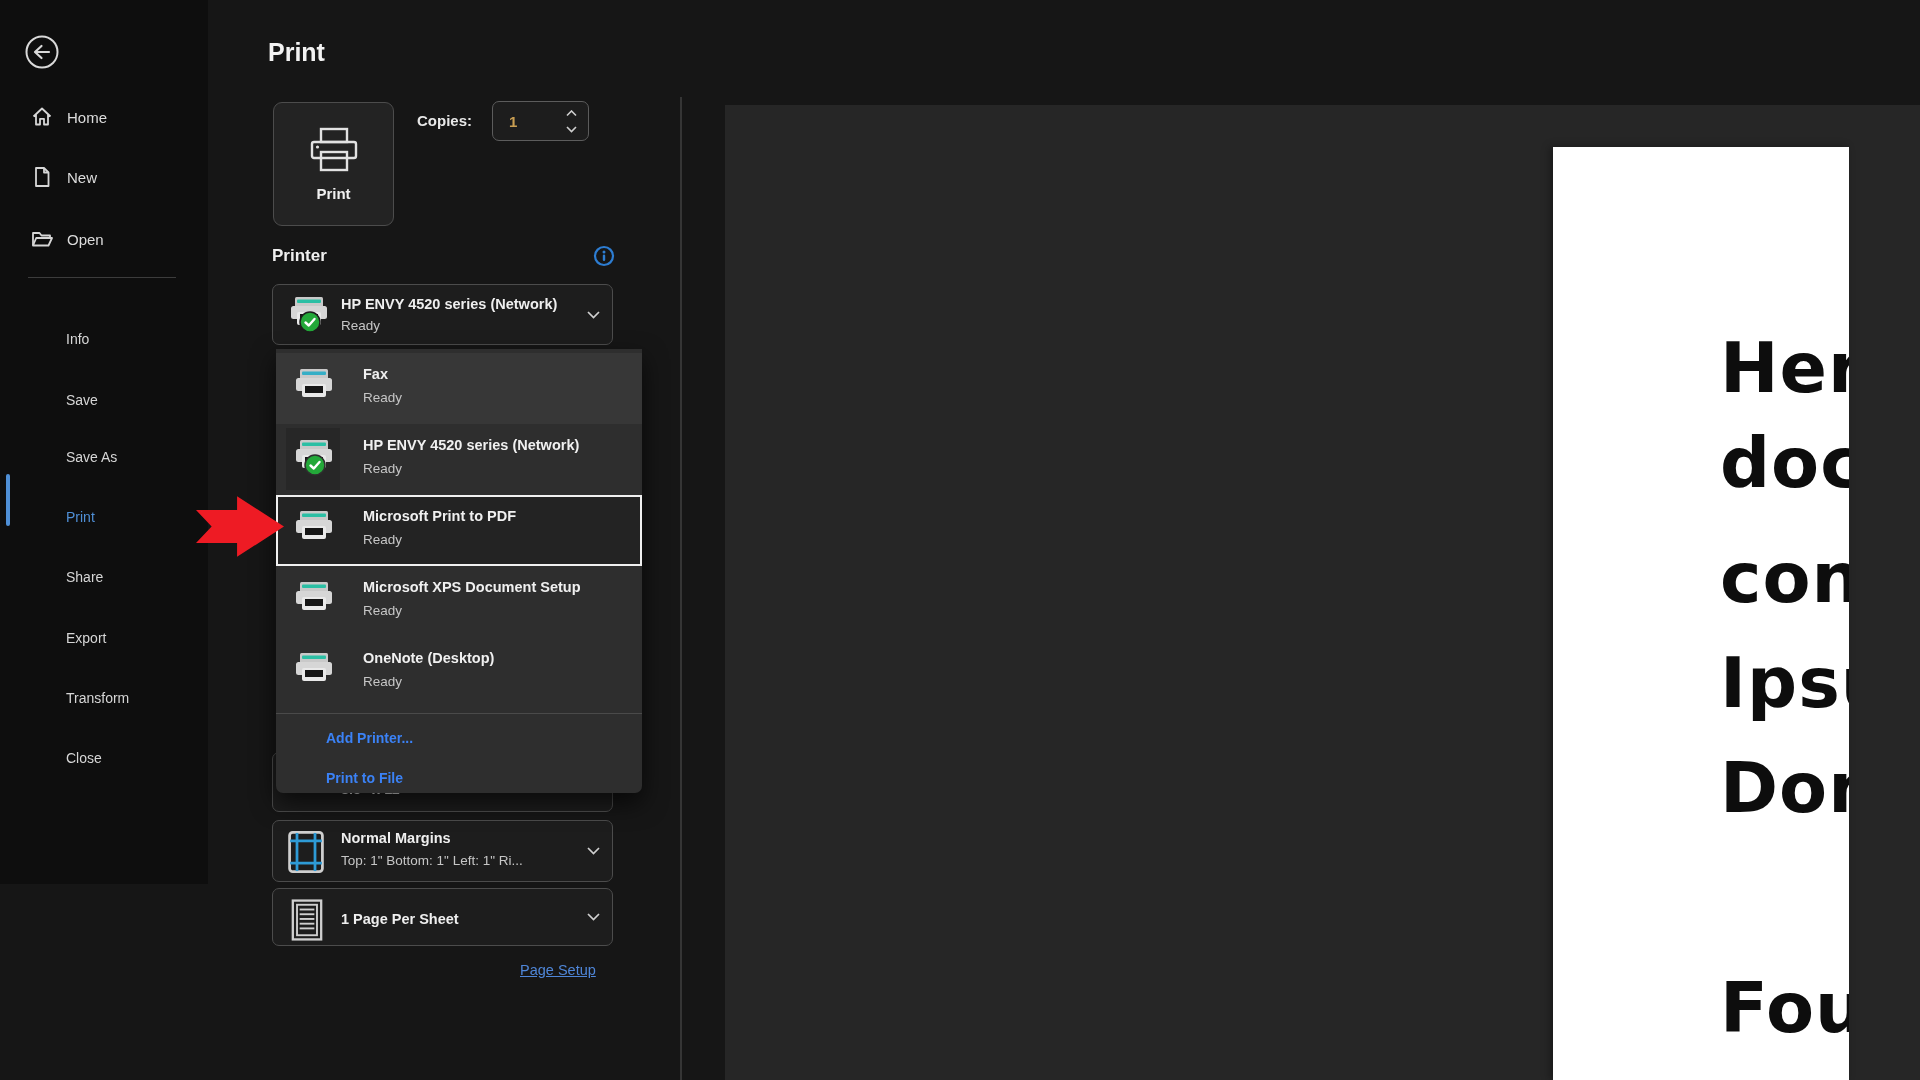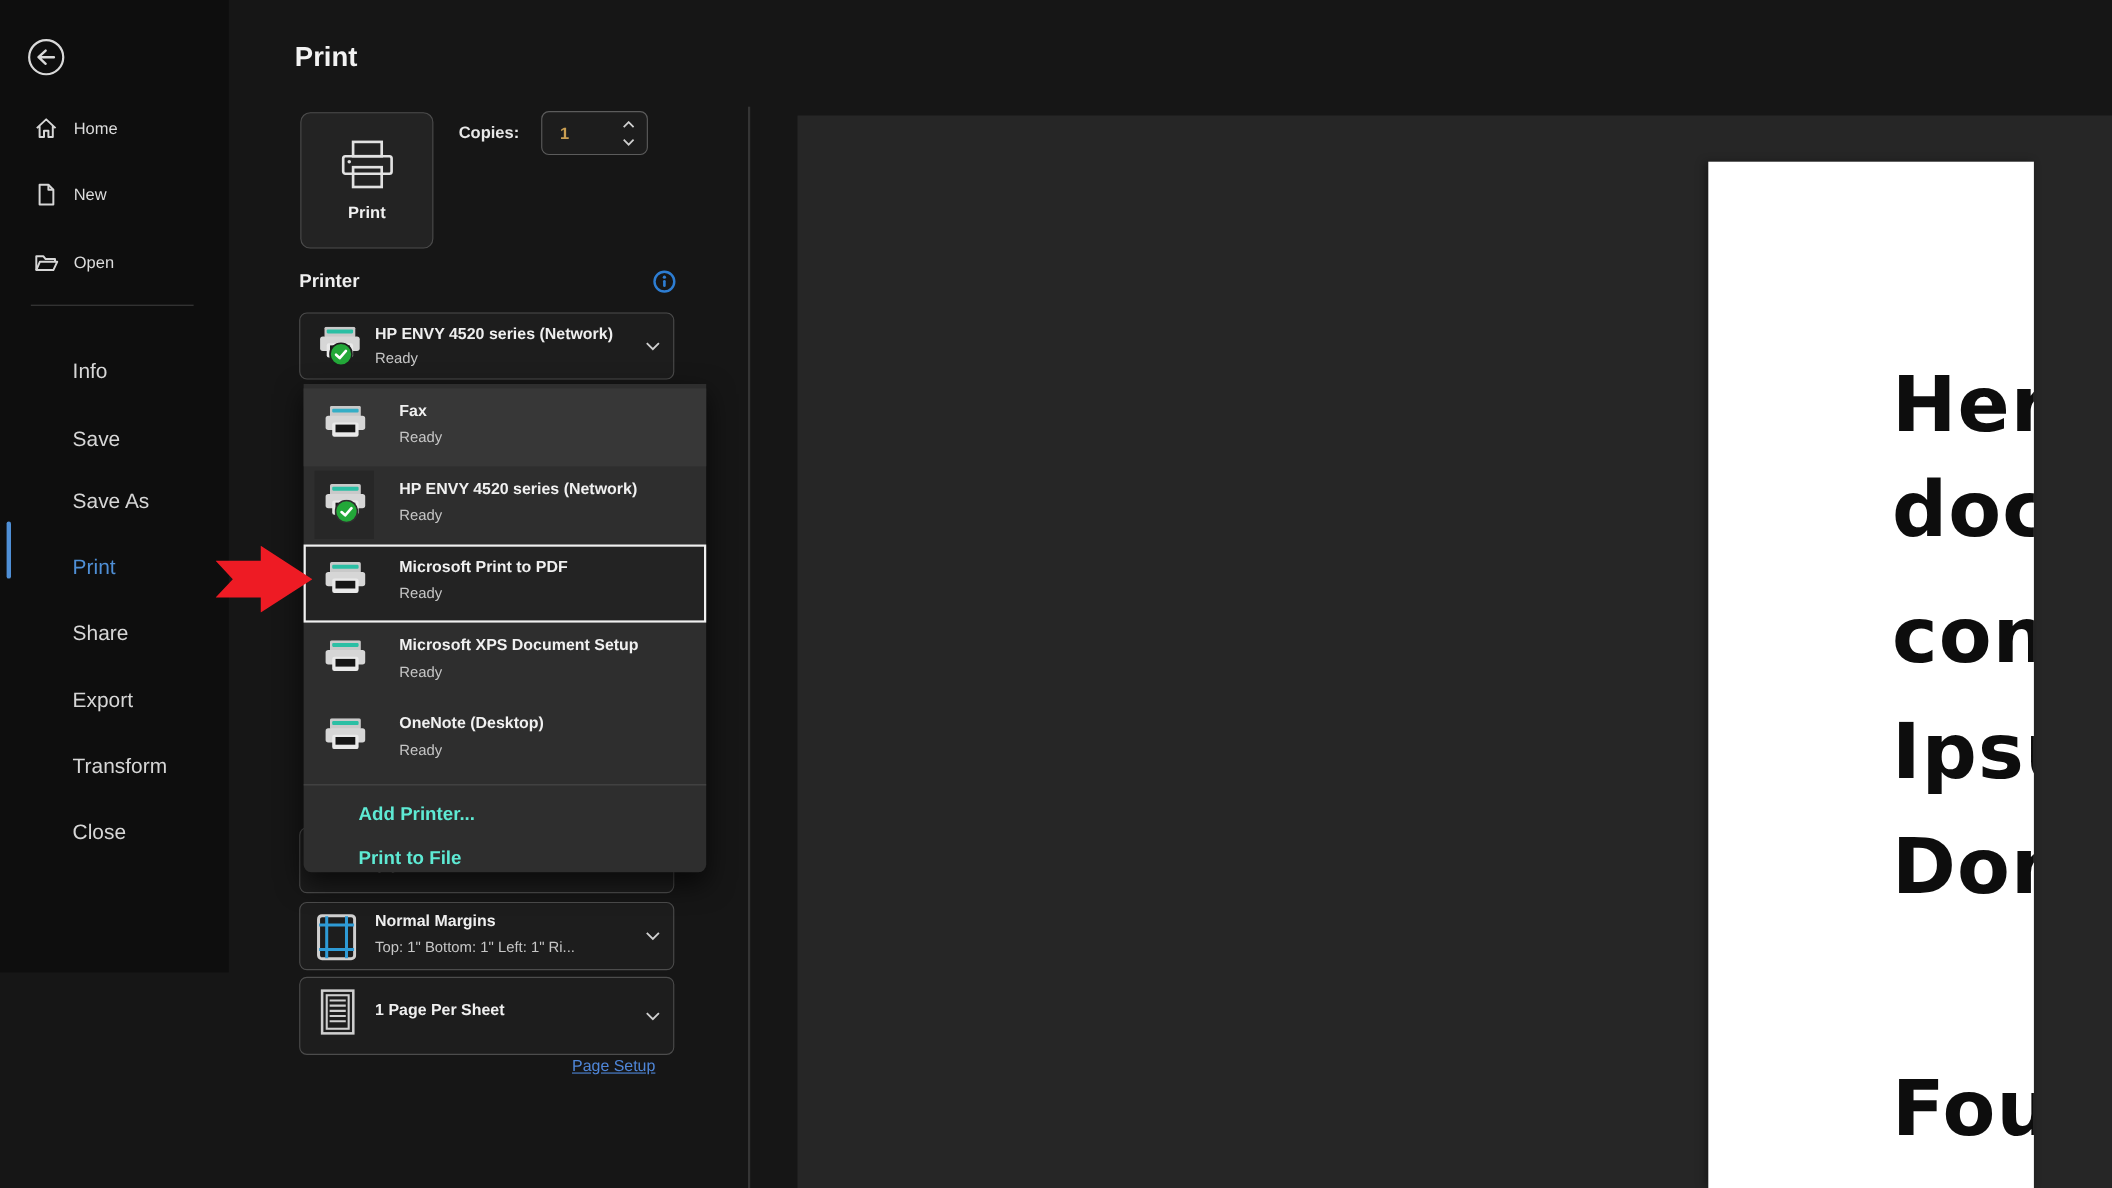--- a/index.html
+++ b/index.html
@@ -7,21 +7,21 @@
               font-family:"Liberation Sans", sans-serif; }
 
   
   #sidebar { position:absolute; left:0; top:0; width:208px; height:884px; background:#0e0e0e; }
   .back-btn { position:absolute; left:24px; top:34px; width:36px; height:36px; cursor:pointer; }
   .nav-row { position:absolute; left:0; width:208px; height:34px; display:flex; align-items:center; cursor:pointer; }
   .nav-row .nico { width:24px; height:24px; margin-left:30px; }
   .nav-row .nlabel { margin-left:13px; color:#dcdcdc; font-size:15px; }
   .sep { position:absolute; left:28px; top:277px; width:148px; height:1px; background:#3c3c3c; }
   .menu-row { position:absolute; left:0; width:208px; height:30px; display:flex; align-items:center; cursor:pointer; }
-  .menu-row .mlabel { margin-left:66px; color:#d6d6d6; font-size:19px;margin-top:31px; }
+  .menu-row .mlabel { margin-left:66px; color:#d6d6d6; font-size:14px;margin-top:31px; }
   .menu-row.active .mlabel { color:#4f8fd6; }
   .active-bar { position:absolute; left:6px; top:474px; width:4px; height:52px; background:#4f8fd6; border-radius:2px; }
 
   
   #panel-title { position:absolute; left:268px; top:38px; font-size:25px; font-weight:bold; color:#f2f2f2; }
   #print-btn { position:absolute; left:273px; top:102px; width:121px; height:124px; background:#232323;
                border:1.5px solid #4c4c4c; border-radius:9px; cursor:pointer;
                display:flex; flex-direction:column; align-items:center; justify-content:center; gap:12px; }
   #print-btn .pb-label { color:#f0f0f0; font-size:15px; font-weight:bold; }
   #copies-label { position:absolute; left:417px; top:112px; font-size:15px; font-weight:bold; color:#e8e8e8; }
@@ -46,40 +46,40 @@
   #sel-printer .fr-title { top:11px; }
   #sel-printer .fr-sub { top:33px; }
 
   #paper-row { top:752px; height:60px; z-index:1; }
   #paper-row .fr-title { top:28px; font-weight:bold; }
   #paper-dash { position:absolute; left:18px; top:32px; width:26px; height:3px; background:#bdbdbd; border-radius:2px; }
 
   #margins-row { top:820px; height:62px; }
   #margins-row .fr-title { top:9px; }
   #margins-row .fr-sub { top:32px; }
-  #pps-row { top:888px; height:71px; }
+  #pps-row { top:888px; height:58px; }
   #pps-row .fr-title { top:22px; }
   .row-ico { position:absolute; left:15px; }
 
   #page-setup { position:absolute; left:520px; top:962px; width:93px; text-align:left; font-size:14.5px;
                 color:#4f86d8; text-decoration:underline; cursor:pointer; }
 
   
   #dropdown { position:absolute; left:276px; top:349px; width:366px; height:444px; background:#2e2e2e;
               border-radius:0 0 7px 7px; box-shadow:0 10px 24px rgba(0,0,0,.65); z-index:2; padding-top:4px; }
   .dd-item { position:relative; height:71px; cursor:pointer; }
   .dd-item.hovered { background:#373737;padding-left:24px; }
   .dd-item.focused { background:#232323; outline:2px solid #f0f0f0; outline-offset:-2px; }
   .dd-ico { position:absolute; left:18px; top:16px; width:40px; height:34px; }
   .dd-ico-backdrop { position:absolute; left:10px; top:4px; width:54px; height:62px; background:#272727; }
   .dd-title { position:absolute; left:87px; top:13px; font-size:14.5px; font-weight:bold; color:#f0f0f0; white-space:nowrap; }
   .dd-sub { position:absolute; left:87px; top:37px; font-size:13.5px; color:#c6c6c6; }
   .dd-sep { height:1px; background:#4a4a4a; margin:5px 0 6px 0; }
   .dd-action { position:relative; height:40px; cursor:pointer; }
-  .dd-action span { position:absolute; left:50px; top:10px; font-size:17px; font-weight:bold; color:#5eead4; }
+  .dd-action span { position:absolute; left:50px; top:10px; font-size:14px; font-weight:bold; color:#3b82f6; }
 
   .badge { position:absolute; left:10px; top:14px; width:22px; height:22px; }
 
   
   #red-arrow { position:absolute; left:196px; top:496px; width:88px; height:61px; z-index:3; pointer-events:none; }
 
   
   #vdiv { position:absolute; left:680px; top:97px; width:2px; height:983px; background:#353535; }
   #preview { position:absolute; left:725px; top:105px; width:1195px; height:975px; background:#262626; }
   #page { position:absolute; left:828px; top:42px; width:296px; height:933px; background:#ffffff;

